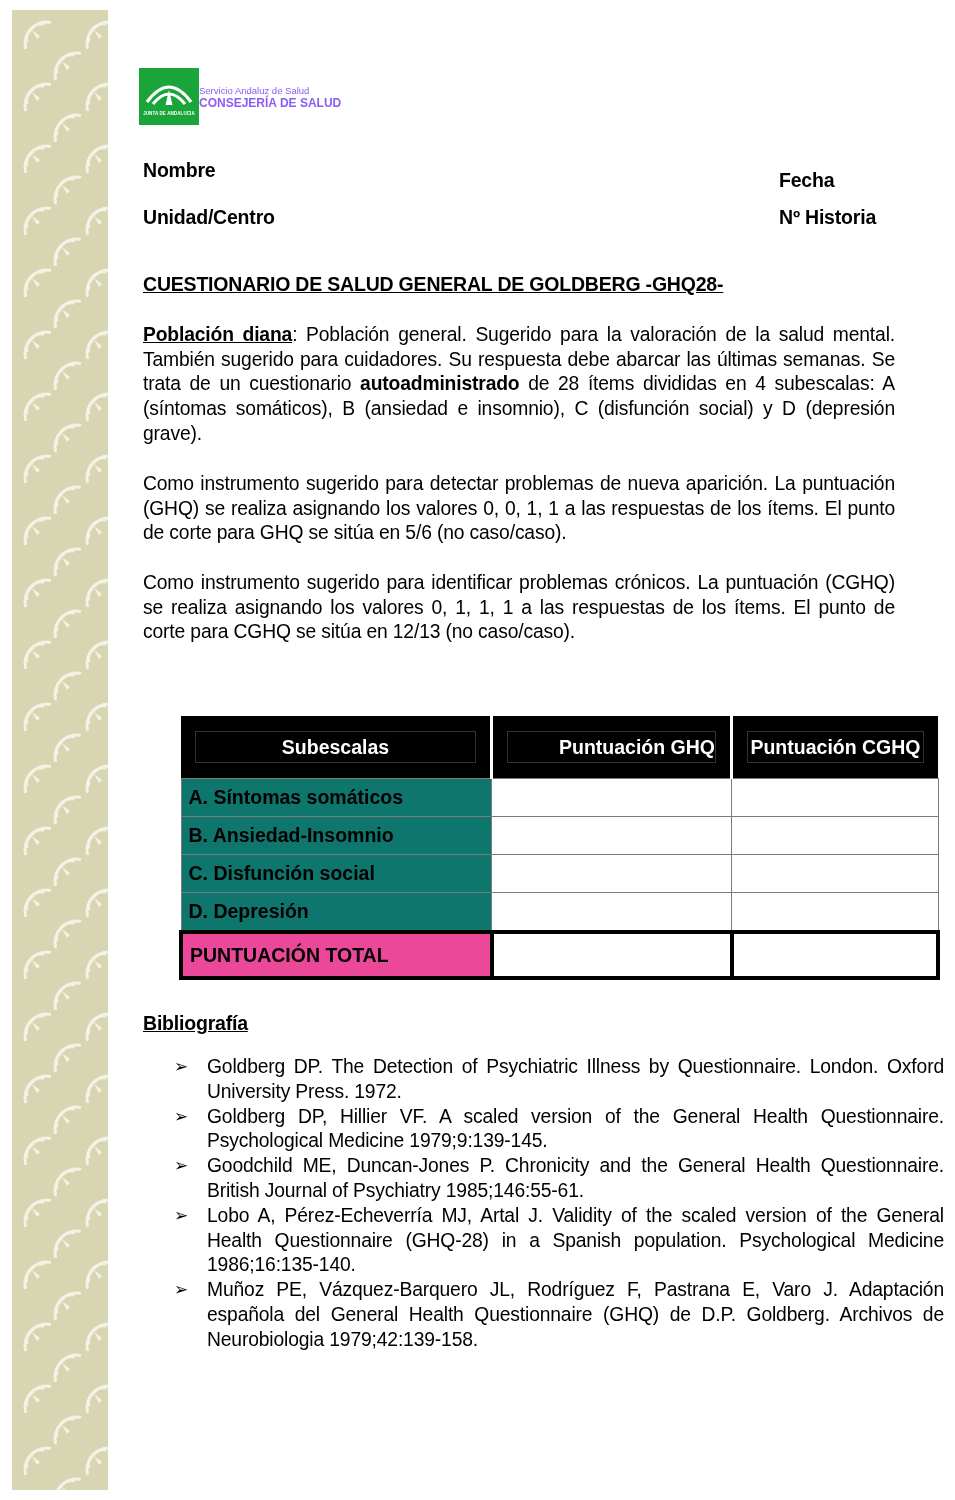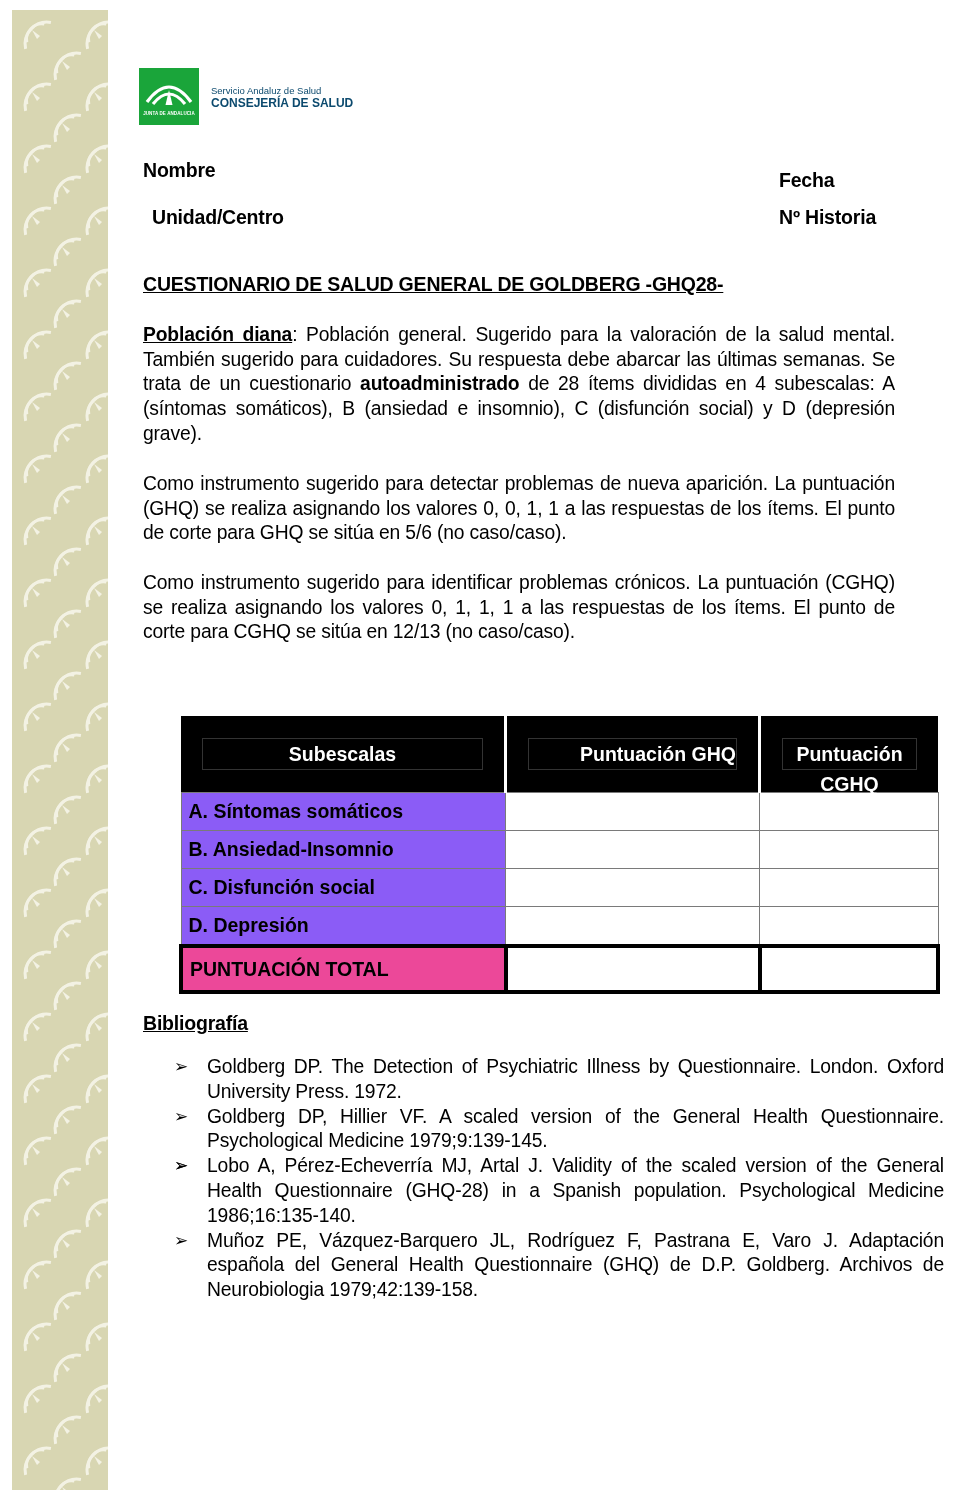--- a/index.html
+++ b/index.html
@@ -8,43 +8,43 @@
 
   .sidebar { position: absolute; left: 12px; top: 10px; width: 96px; height: 1480px;
              background-color: #d8d6b2; overflow: hidden; }
   .sidebar svg { display: block; }
 
   .logo { position: absolute; left: 139px; top: 68px; display: flex; align-items: center; }
   .logo-box { width: 60px; height: 57px; background: #1aa53a; position: relative; }
   .logo-box svg { position: absolute; left: 0; top: 0; }
   .logo-box .junta { position: absolute; left: 0; right: 0; bottom: 9px; text-align: center;
                      color: #fff; font-size: 4.5px; font-weight: bold; letter-spacing: 0.1px; }
-  .logo-text { margin-left: 12px; color: #0c4a6e; line-height: 12px; }
+  .logo-text { color: #8b5cf6; line-height: 12px; }
   .logo-text .l1 { font-size: 9.5px; }
   .logo-text .l2 { font-size: 12px; font-weight: bold; }
 
   .field { position: absolute; font-size: 19.5px; font-weight: bold; letter-spacing: -0.2px; }
 
   .title { position: absolute; left: 143px; top: 273px; font-size: 19.5px; font-weight: bold;
            text-decoration: underline; letter-spacing: -0.2px; }
 
   .para { position: absolute; left: 143px; width: 752px; font-size: 19.3px; line-height: 24.7px;
           text-align: justify; letter-spacing: -0.15px; }
   .para b.u { text-decoration: underline; }
 
   table.scores { position: absolute; left: 179px; top: 716px; border-collapse: collapse;
                  width: 761px; }
   table.scores th { background: #000; color: #fff; font-size: 19.5px; font-weight: bold;
-                    height: 46px; padding: 15px; border-left: 3px solid #fff; }
+                    height: 46px; padding: 8px; border-left: 3px solid #fff; }
   table.scores th:first-child { border-left: none; width: 293px; }
   table.scores th:nth-child(2) { width: 221px; text-align: right; }
   table.scores th .inner { border: 1px solid #333; margin: 4px 6px; height: 30px; line-height: 30px; }
   table.scores td { border: 1px solid #7a7a7a; height: 37px; padding: 0 0 0 7px;
                     font-size: 19.5px; font-weight: bold; }
-  table.scores td.label { background: #8b5cf6; }
+  table.scores td.label { background: #0f766e; }
   table.scores td.blank { background: #fff; }
   table.scores tr.total td { border: 4px solid #000; height: 42px; }
   table.scores tr.total td.label { background: #ec4899; }
 
   .biblio-title { position: absolute; left: 143px; top: 1012px; font-size: 19.5px; font-weight: bold;
                   text-decoration: underline; letter-spacing: -0.2px; }
   ul.refs { position: absolute; left: 174px; top: 1055px; width: 770px; margin: 0; padding: 0;
             list-style: none; }
   ul.refs li { position: relative; padding-left: 33px; font-size: 19.3px; line-height: 24.8px;
                text-align: justify; letter-spacing: -0.15px; }
@@ -443,21 +443,21 @@
     <div class="junta">JUNTA DE ANDALUCIA</div>
   </div>
   <div class="logo-text">
     <div class="l1">Servicio Andaluz de Salud</div>
     <div class="l2">CONSEJERÍA DE SALUD</div>
   </div>
 </div>
 
 <div class="field" style="left:143px; top:159px;">Nombre</div>
 <div class="field" style="left:779px; top:169px;">Fecha</div>
-<div class="field" style="left:143px; top:206px;margin-left:9px;">Unidad/Centro</div>
+<div class="field" style="left:143px; top:206px;">Unidad/Centro</div>
 <div class="field" style="left:779px; top:206px;">Nº Historia</div>
 
 <div class="title">CUESTIONARIO DE SALUD GENERAL DE GOLDBERG  -GHQ28-</div>
 
 <div class="para" style="top:323px;"><b class="u">Población diana</b><span>: Población general. Sugerido para la valoración de la salud mental. También sugerido para cuidadores. Su respuesta debe abarcar las últimas semanas. Se trata de un cuestionario </span><b>autoadministrado</b><span> de 28 ítems divididas en 4 subescalas: A (síntomas somáticos), B (ansiedad e insomnio), C (disfunción social) y D (depresión grave).</span></div>
 
 <div class="para" style="top:472px;">Como instrumento sugerido para detectar problemas de nueva aparición. La puntuación (GHQ) se realiza asignando los valores 0, 0, 1, 1 a las respuestas de los ítems. El punto de corte para GHQ se sitúa en 5/6 (no caso/caso).</div>
 <div class="para" style="top:571px;">Como instrumento sugerido para identificar problemas crónicos. La puntuación (CGHQ) se realiza asignando los valores 0, 1, 1, 1 a las respuestas de los ítems. El punto de corte para CGHQ se sitúa en 12/13 (no caso/caso).</div>
 
 <table class="scores">
@@ -500,16 +500,16 @@
       <td class="blank"></td>
       <td class="blank"></td>
     </tr>
   </tbody>
 </table>
 
 <div class="biblio-title">Bibliografía</div>
 <ul class="refs">
   <li><span class="bullet">➢</span><span>Goldberg DP. The Detection of Psychiatric Illness by Questionnaire. London. Oxford University Press. 1972.</span></li>
   <li><span class="bullet">➢</span><span>Goldberg DP, Hillier VF. A scaled version of the General Health Questionnaire. Psychological Medicine 1979;9:139-145.</span></li>
-  <li><span class="bullet">➢</span></li>
+  <li><span class="bullet">➢</span><span>Goodchild ME, Duncan-Jones P. Chronicity and the General Health Questionnaire. British Journal of Psychiatry 1985;146:55-61.</span></li>
   <li><span class="bullet">➢</span><span>Lobo A, Pérez-Echeverría MJ, Artal J. Validity of the scaled version of the General Health Questionnaire (GHQ-28) in a Spanish population. Psychological Medicine 1986;16:135-140.</span></li>
   <li><span class="bullet">➢</span><span>Muñoz PE, Vázquez-Barquero JL, Rodríguez F, Pastrana E, Varo J. Adaptación española del General Health Questionnaire (GHQ) de D.P. Goldberg. Archivos de Neurobiologia 1979;42:139-158.</span></li>
 </ul>
 
 </body></html>

